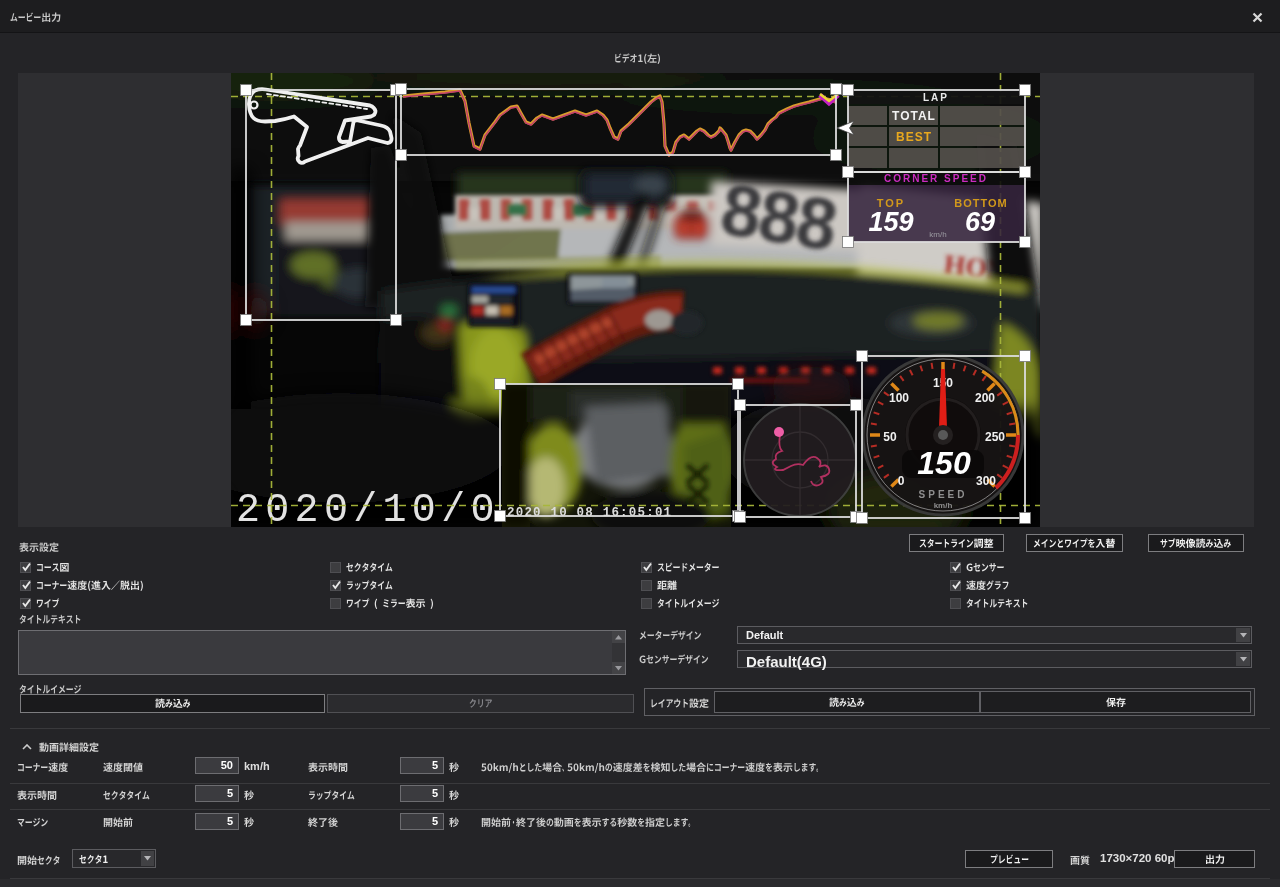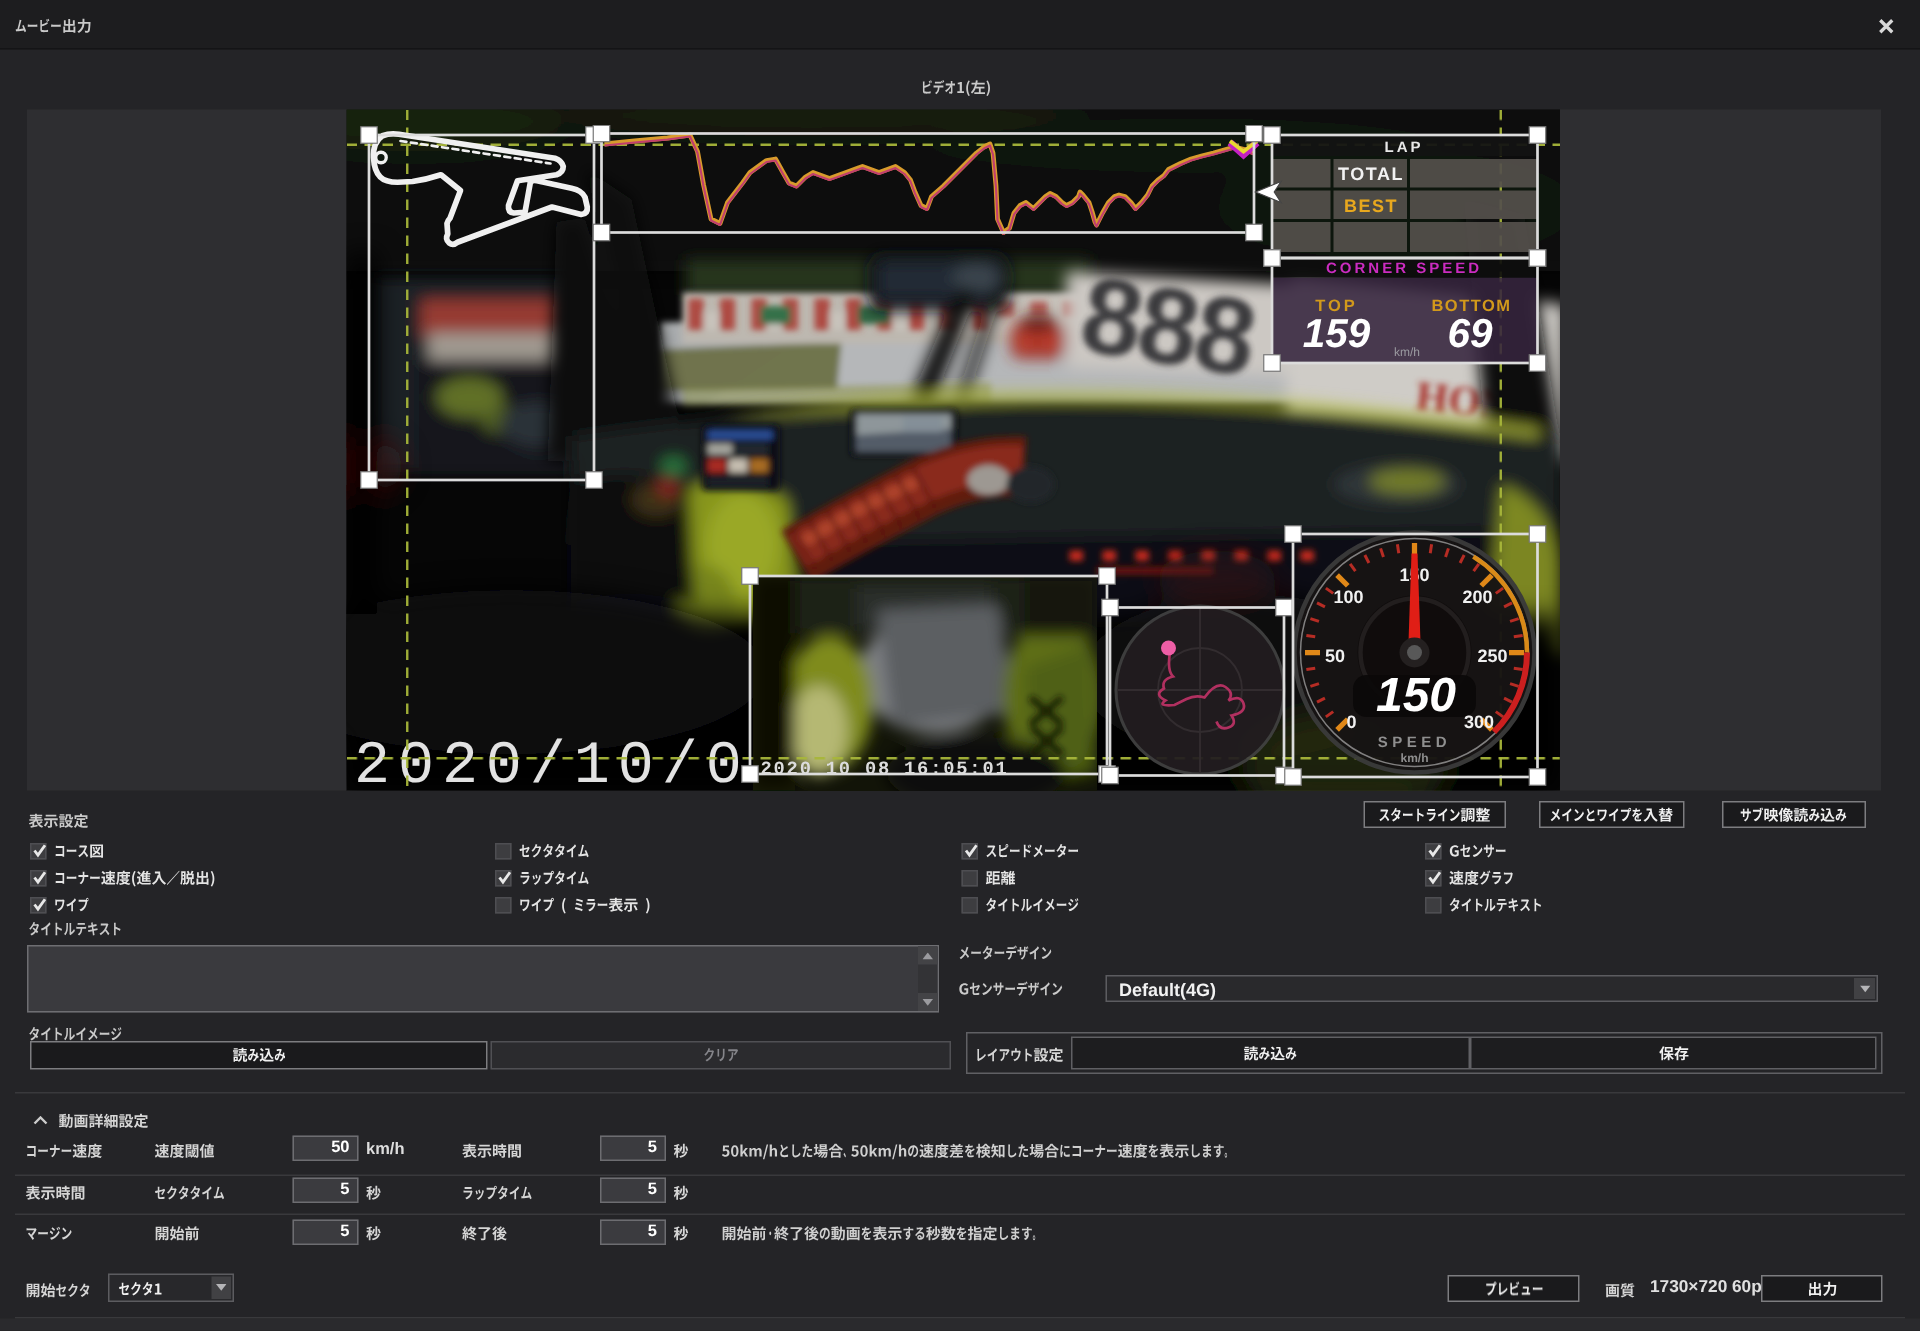--- a/index.html
+++ b/index.html
@@ -618,37 +618,45 @@
           <path transform="translate(780,0) scale(0.78,1)" d="M92 463L92 306C129 308 196 311 253 311C370 311 700 311 790 311C832 311 883 307 907 306L907 463C881 461 837 457 790 457C700 457 371 457 253 457C201 457 128 460 92 463Z"></path>
           <path transform="translate(1560,0) scale(0.78,1)" d="M569 792L424 837C415 803 394 757 378 733C328 646 235 509 60 400L168 317C269 387 362 483 432 576L718 576C703 514 660 427 608 355C545 397 482 438 429 468L340 377C391 345 457 300 522 252C439 169 328 88 155 35L271 -66C427 -7 541 78 629 171C670 138 707 107 734 82L829 195C800 219 761 248 718 279C789 379 839 486 866 567C875 592 888 619 899 638L797 701C775 694 741 690 710 690L507 690C519 712 544 757 569 792Z"></path>
           <path transform="translate(2340,0) scale(0.78,1)" d="M92 463L92 306C129 308 196 311 253 311C370 311 700 311 790 311C832 311 883 307 907 306L907 463C881 461 837 457 790 457C700 457 371 457 253 457C201 457 128 460 92 463Z"></path>
           <path transform="translate(3120,0) scale(0.78,1)" d="M188 755L188 626C218 628 261 629 295 629C358 629 564 629 622 629C657 629 696 628 730 626L730 755C696 750 656 747 622 747C564 747 358 747 295 747C261 747 220 750 188 755ZM790 824L710 791C737 753 768 693 789 652L869 687C850 724 815 787 790 824ZM908 869L829 836C856 798 888 740 909 698L988 733C971 768 934 831 908 869ZM72 499L72 368C100 370 139 372 168 372L443 372C439 288 422 213 381 151C341 92 271 35 200 8L317 -77C406 -32 483 45 518 115C554 185 576 269 582 372L823 372C851 372 889 371 914 369L914 499C888 495 844 493 823 493C763 493 230 493 168 493C137 493 102 495 72 499Z"></path>
           <path transform="translate(3900,0) scale(0.78,1)" d="M817 778L750 756C769 716 787 661 801 619L870 641C859 680 836 738 817 778ZM920 810L852 788C873 749 892 695 906 652L975 674C962 712 939 770 920 810ZM41 592L41 456C63 457 99 460 149 460L234 460L234 324C234 279 231 239 228 219L368 219C367 239 364 279 364 324L364 460L601 460L601 422C601 176 516 90 323 22L430 -79C672 28 731 179 731 427L731 460L806 460C858 460 893 459 915 457L915 590C888 585 858 582 805 582L731 582L731 688C731 728 735 760 738 781L595 781C598 761 601 728 601 688L601 582L364 582L364 681C364 721 368 753 370 772L228 772C231 741 234 711 234 682L234 582L149 582C99 582 59 589 41 592Z"></path>
           <path transform="translate(4680,0) scale(0.78,1)" d="M62 389L125 263C248 299 375 353 478 407L478 87C478 43 474 -20 471 -44L629 -44C622 -19 620 43 620 87L620 491C717 555 813 633 889 708L781 811C716 732 602 632 499 568C388 500 241 435 62 389Z"></path>
           <path transform="translate(5460,0) scale(0.78,1)" d="M241 760L147 660C220 609 345 500 397 444L499 548C441 609 311 713 241 760ZM116 94L200 -38C341 -14 470 42 571 103C732 200 865 338 941 473L863 614C800 479 670 326 499 225C402 167 272 116 116 94Z"></path>
         </g>
       </svg>
     </div>
+<div class="abs" style="left:737px;top:626px;width:515px;height:18px;background:#29292c;border:1px solid #5c5c60">
+      <div class="lat" style="position:absolute;left:8px;top:2px;font-size:11px;color:#f2f2f2">Default</div>
+      <div class="abs" style="right:1px;top:1px;width:14px;height:14px;background:#414144;display:flex;align-items:center;justify-content:center">
+        <svg width="7" height="5" xmlns="http://www.w3.org/2000/svg">
+          <path d="M0 0 L3.5 4.5 L7 0Z" fill="#b5b5b8"></path>
+        </svg>
+      </div>
+    </div>
 <div style="position:absolute;left:639px;top:653px">
       <svg width="69.6" height="13.0" viewBox="0 0 69.6 13.0" xmlns="http://www.w3.org/2000/svg" style="display:block">
         <g transform="translate(0,10.00) scale(0.010000,-0.010000)" fill="#c9c9c9">
           <path transform="translate(0,0)" d="M409 -14C511 -14 599 25 650 75L650 409L386 409L386 288L517 288L517 142C497 124 460 114 425 114C279 114 206 211 206 372C206 531 290 627 414 627C480 627 522 600 559 565L638 659C590 708 516 754 409 754C212 754 54 611 54 367C54 120 208 -14 409 -14Z"></path>
           <path transform="translate(717,0) scale(0.78,1)" d="M912 573L816 647C797 637 773 630 745 624C700 613 560 585 414 557L414 675C414 709 418 759 423 790L274 790C279 759 282 708 282 675L282 532C183 514 95 499 48 493L72 362C114 372 193 388 282 406L282 133C282 15 315 -40 543 -40C650 -40 770 -30 853 -18L857 118C758 98 647 84 542 84C432 84 414 106 414 168L414 433L722 494C694 442 628 351 562 292L672 227C744 298 835 435 879 518C888 536 903 559 912 573Z"></path>
           <path transform="translate(1497,0) scale(0.78,1)" d="M241 760L147 660C220 609 345 500 397 444L499 548C441 609 311 713 241 760ZM116 94L200 -38C341 -14 470 42 571 103C732 200 865 338 941 473L863 614C800 479 670 326 499 225C402 167 272 116 116 94Z"></path>
           <path transform="translate(2277,0) scale(0.78,1)" d="M58 607L58 471C80 473 116 475 166 475L251 475L251 339C251 294 248 254 245 234L385 234C384 254 381 295 381 339L381 475L618 475L618 437C618 191 533 105 340 38L447 -63C688 43 748 194 748 442L748 475L822 475C875 475 910 474 932 472L932 605C905 600 875 598 822 598L748 598L748 703C748 743 752 776 754 796L612 796C615 776 618 743 618 703L618 598L381 598L381 697C381 736 384 768 387 787L245 787C248 757 251 726 251 697L251 598L166 598C116 598 75 604 58 607Z"></path>
           <path transform="translate(3057,0) scale(0.78,1)" d="M92 463L92 306C129 308 196 311 253 311C370 311 700 311 790 311C832 311 883 307 907 306L907 463C881 461 837 457 790 457C700 457 371 457 253 457C201 457 128 460 92 463Z"></path>
           <path transform="translate(3837,0) scale(0.78,1)" d="M188 755L188 626C218 628 261 629 295 629C358 629 564 629 622 629C657 629 696 628 730 626L730 755C696 750 656 747 622 747C564 747 358 747 295 747C261 747 220 750 188 755ZM790 824L710 791C737 753 768 693 789 652L869 687C850 724 815 787 790 824ZM908 869L829 836C856 798 888 740 909 698L988 733C971 768 934 831 908 869ZM72 499L72 368C100 370 139 372 168 372L443 372C439 288 422 213 381 151C341 92 271 35 200 8L317 -77C406 -32 483 45 518 115C554 185 576 269 582 372L823 372C851 372 889 371 914 369L914 499C888 495 844 493 823 493C763 493 230 493 168 493C137 493 102 495 72 499Z"></path>
           <path transform="translate(4617,0) scale(0.78,1)" d="M817 778L750 756C769 716 787 661 801 619L870 641C859 680 836 738 817 778ZM920 810L852 788C873 749 892 695 906 652L975 674C962 712 939 770 920 810ZM41 592L41 456C63 457 99 460 149 460L234 460L234 324C234 279 231 239 228 219L368 219C367 239 364 279 364 324L364 460L601 460L601 422C601 176 516 90 323 22L430 -79C672 28 731 179 731 427L731 460L806 460C858 460 893 459 915 457L915 590C888 585 858 582 805 582L731 582L731 688C731 728 735 760 738 781L595 781C598 761 601 728 601 688L601 582L364 582L364 681C364 721 368 753 370 772L228 772C231 741 234 711 234 682L234 582L149 582C99 582 59 589 41 592Z"></path>
           <path transform="translate(5397,0) scale(0.78,1)" d="M62 389L125 263C248 299 375 353 478 407L478 87C478 43 474 -20 471 -44L629 -44C622 -19 620 43 620 87L620 491C717 555 813 633 889 708L781 811C716 732 602 632 499 568C388 500 241 435 62 389Z"></path>
           <path transform="translate(6177,0) scale(0.78,1)" d="M241 760L147 660C220 609 345 500 397 444L499 548C441 609 311 713 241 760ZM116 94L200 -38C341 -14 470 42 571 103C732 200 865 338 941 473L863 614C800 479 670 326 499 225C402 167 272 116 116 94Z"></path>
         </g>
       </svg>
     </div>
 <div class="abs" style="left:737px;top:650px;width:515px;height:18px;background:#29292c;border:1px solid #5c5c60">
-      <div class="lat" style="position:absolute;left:8px;top:2px;font-size:12px;color:#f2f2f2">Default(4G)</div>
+      <div class="lat" style="position:absolute;left:8px;top:2px;font-size:15px;color:#f2f2f2">Default(4G)</div>
       <div class="abs" style="right:1px;top:1px;width:14px;height:14px;background:#414144;display:flex;align-items:center;justify-content:center">
         <svg width="7" height="5" xmlns="http://www.w3.org/2000/svg">
           <path d="M0 0 L3.5 4.5 L7 0Z" fill="#b5b5b8"></path>
         </svg>
       </div>
     </div>
 <div style="position:absolute;left:19px;top:683px">
       <svg width="62.4" height="13.0" viewBox="0 0 62.4 13.0" xmlns="http://www.w3.org/2000/svg" style="display:block">
         <g transform="translate(0,10.00) scale(0.010000,-0.010000)" fill="#c9c9c9">
           <path transform="translate(0,0) scale(0.78,1)" d="M569 792L424 837C415 803 394 757 378 733C328 646 235 509 60 400L168 317C269 387 362 483 432 576L718 576C703 514 660 427 608 355C545 397 482 438 429 468L340 377C391 345 457 300 522 252C439 169 328 88 155 35L271 -66C427 -7 541 78 629 171C670 138 707 107 734 82L829 195C800 219 761 248 718 279C789 379 839 486 866 567C875 592 888 619 899 638L797 701C775 694 741 690 710 690L507 690C519 712 544 757 569 792Z"></path>

